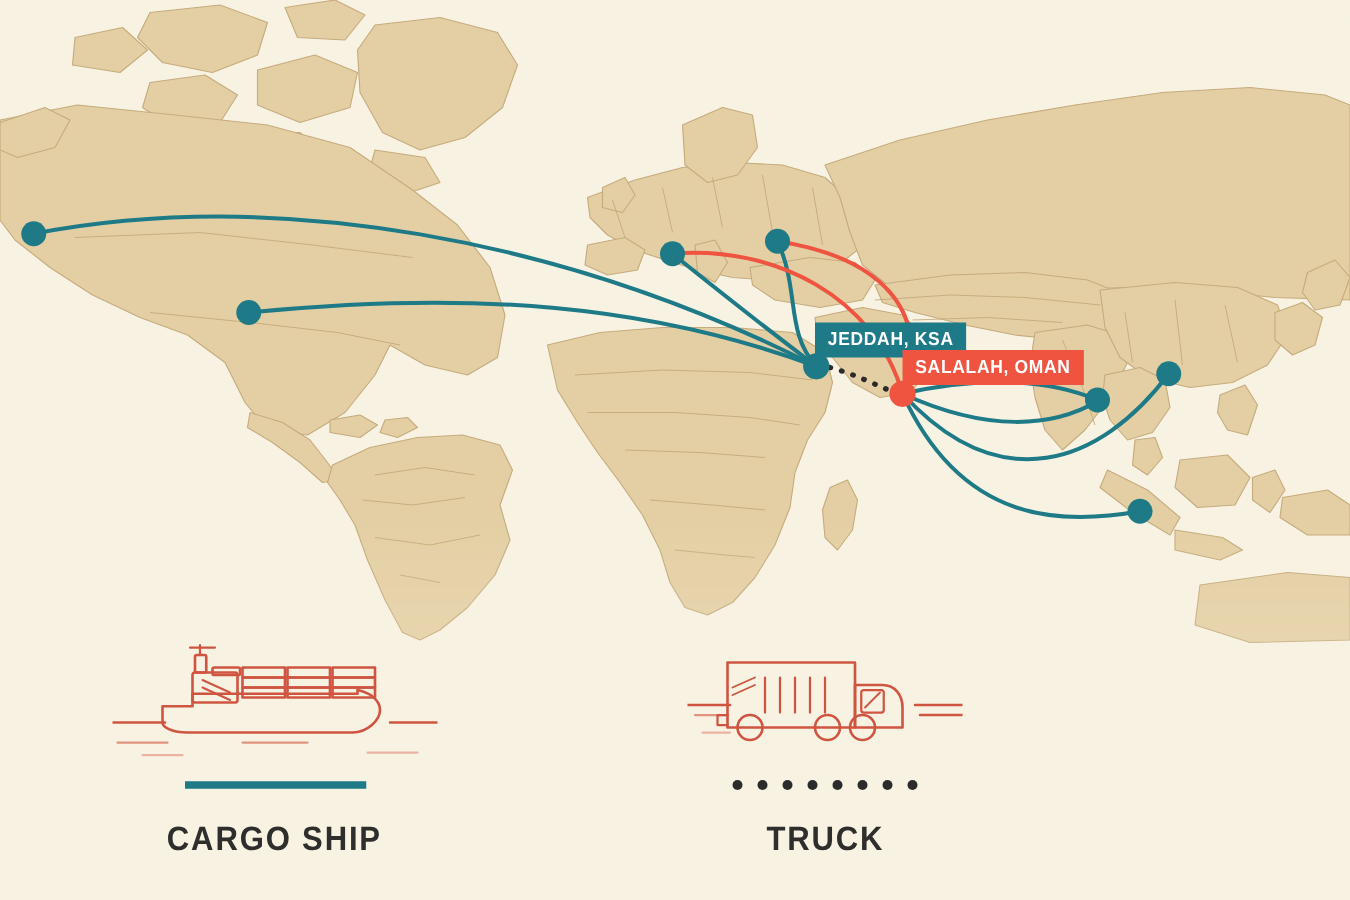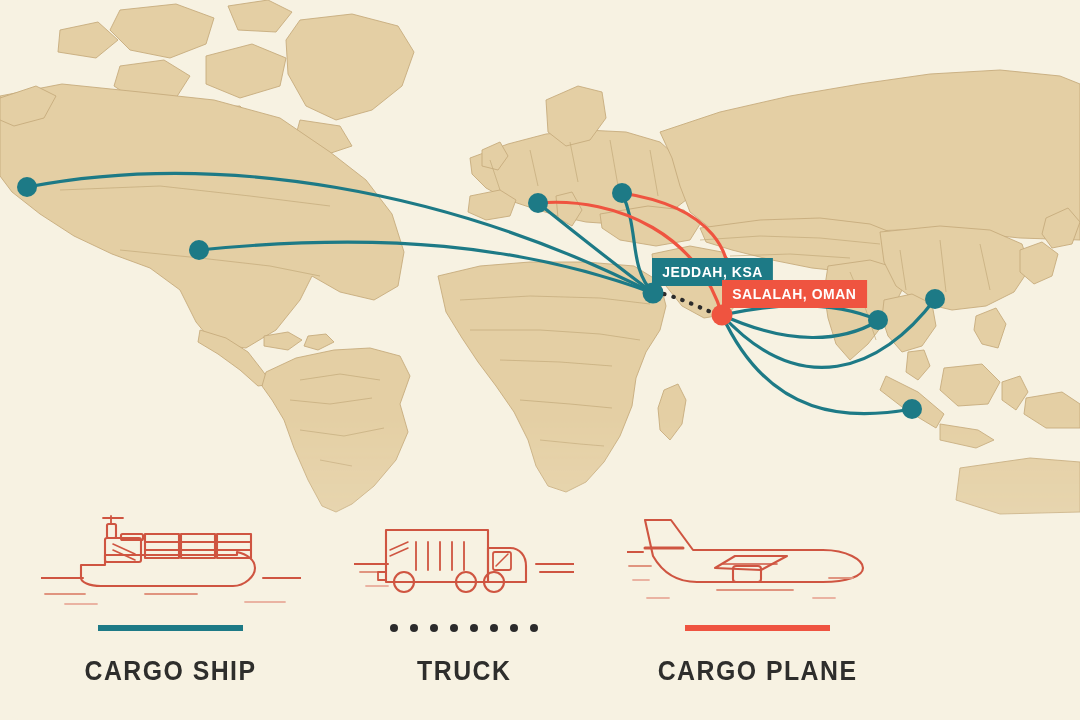--- a/index.html
+++ b/index.html
@@ -47,21 +47,20 @@
   #legend {
     position: absolute;
     left: 0;
     top: 505px;
     width: 880px;
     height: 215px;
     display: flex;
     flex-direction: row;
     justify-content: space-around;
     align-items: flex-start;
-    padding-left: 24px;
   }
   .legend-item {
     width: 320px;
     display: flex;
     flex-direction: column;
     align-items: center;
   }
   .legend-icon {
     height: 105px;
     display: flex;
@@ -333,43 +332,15 @@
           <span class="rule-dot"></span>
           <span class="rule-dot"></span>
           <span class="rule-dot"></span>
           <span class="rule-dot"></span>
           <span class="rule-dot"></span>
         </div>
       </div>
       <div class="legend-label">TRUCK</div>
     </div>
 
-    <div class="legend-item">
-      <div class="legend-icon">
-        <svg width="260" height="100" viewBox="0 0 260 100" fill="none" stroke="#cf5541" stroke-width="2.1" stroke-linejoin="round" stroke-linecap="round">
-
-          <path d="M18,12 L44,12 L66,42 L196,42 C 220,42 236,52 236,60
-                   C 236,68 220,74 196,74 L70,74 C 48,74 34,62 26,48 L18,12 Z"></path>
-
-          <path d="M88,60 L108,48 L160,48 L134,62 Z"></path>
-          <path d="M96,56 L150,56" stroke-width="1.6"></path>
-
-          <rect x="106" y="58" width="28" height="16" rx="3"></rect>
-
-          <path d="M18,40 L56,40" stroke-width="3"></path>
-
-          <path d="M0,44 L16,44" stroke-width="2"></path>
-          <path d="M2,58 L24,58" stroke="#e0947f" stroke-width="1.8"></path>
-          <path d="M6,72 L22,72" stroke="#eab3a2" stroke-width="1.8"></path>
-          <path d="M90,82 L166,82" stroke="#e0947f" stroke-width="1.8"></path>
-          <path d="M202,70 L226,70" stroke="#e0947f" stroke-width="1.8"></path>
-          <path d="M186,90 L208,90" stroke="#eab3a2" stroke-width="1.8"></path>
-          <path d="M20,90 L42,90" stroke="#eab3a2" stroke-width="1.8"></path>
-        </svg>
-      </div>
-      <div class="legend-rule">
-        <div class="rule-solid" style="background:#ef5440;"></div>
-      </div>
-      <div class="legend-label">CARGO PLANE</div>
-    </div>
 
   </div>
 </div>
 
 </body></html>

